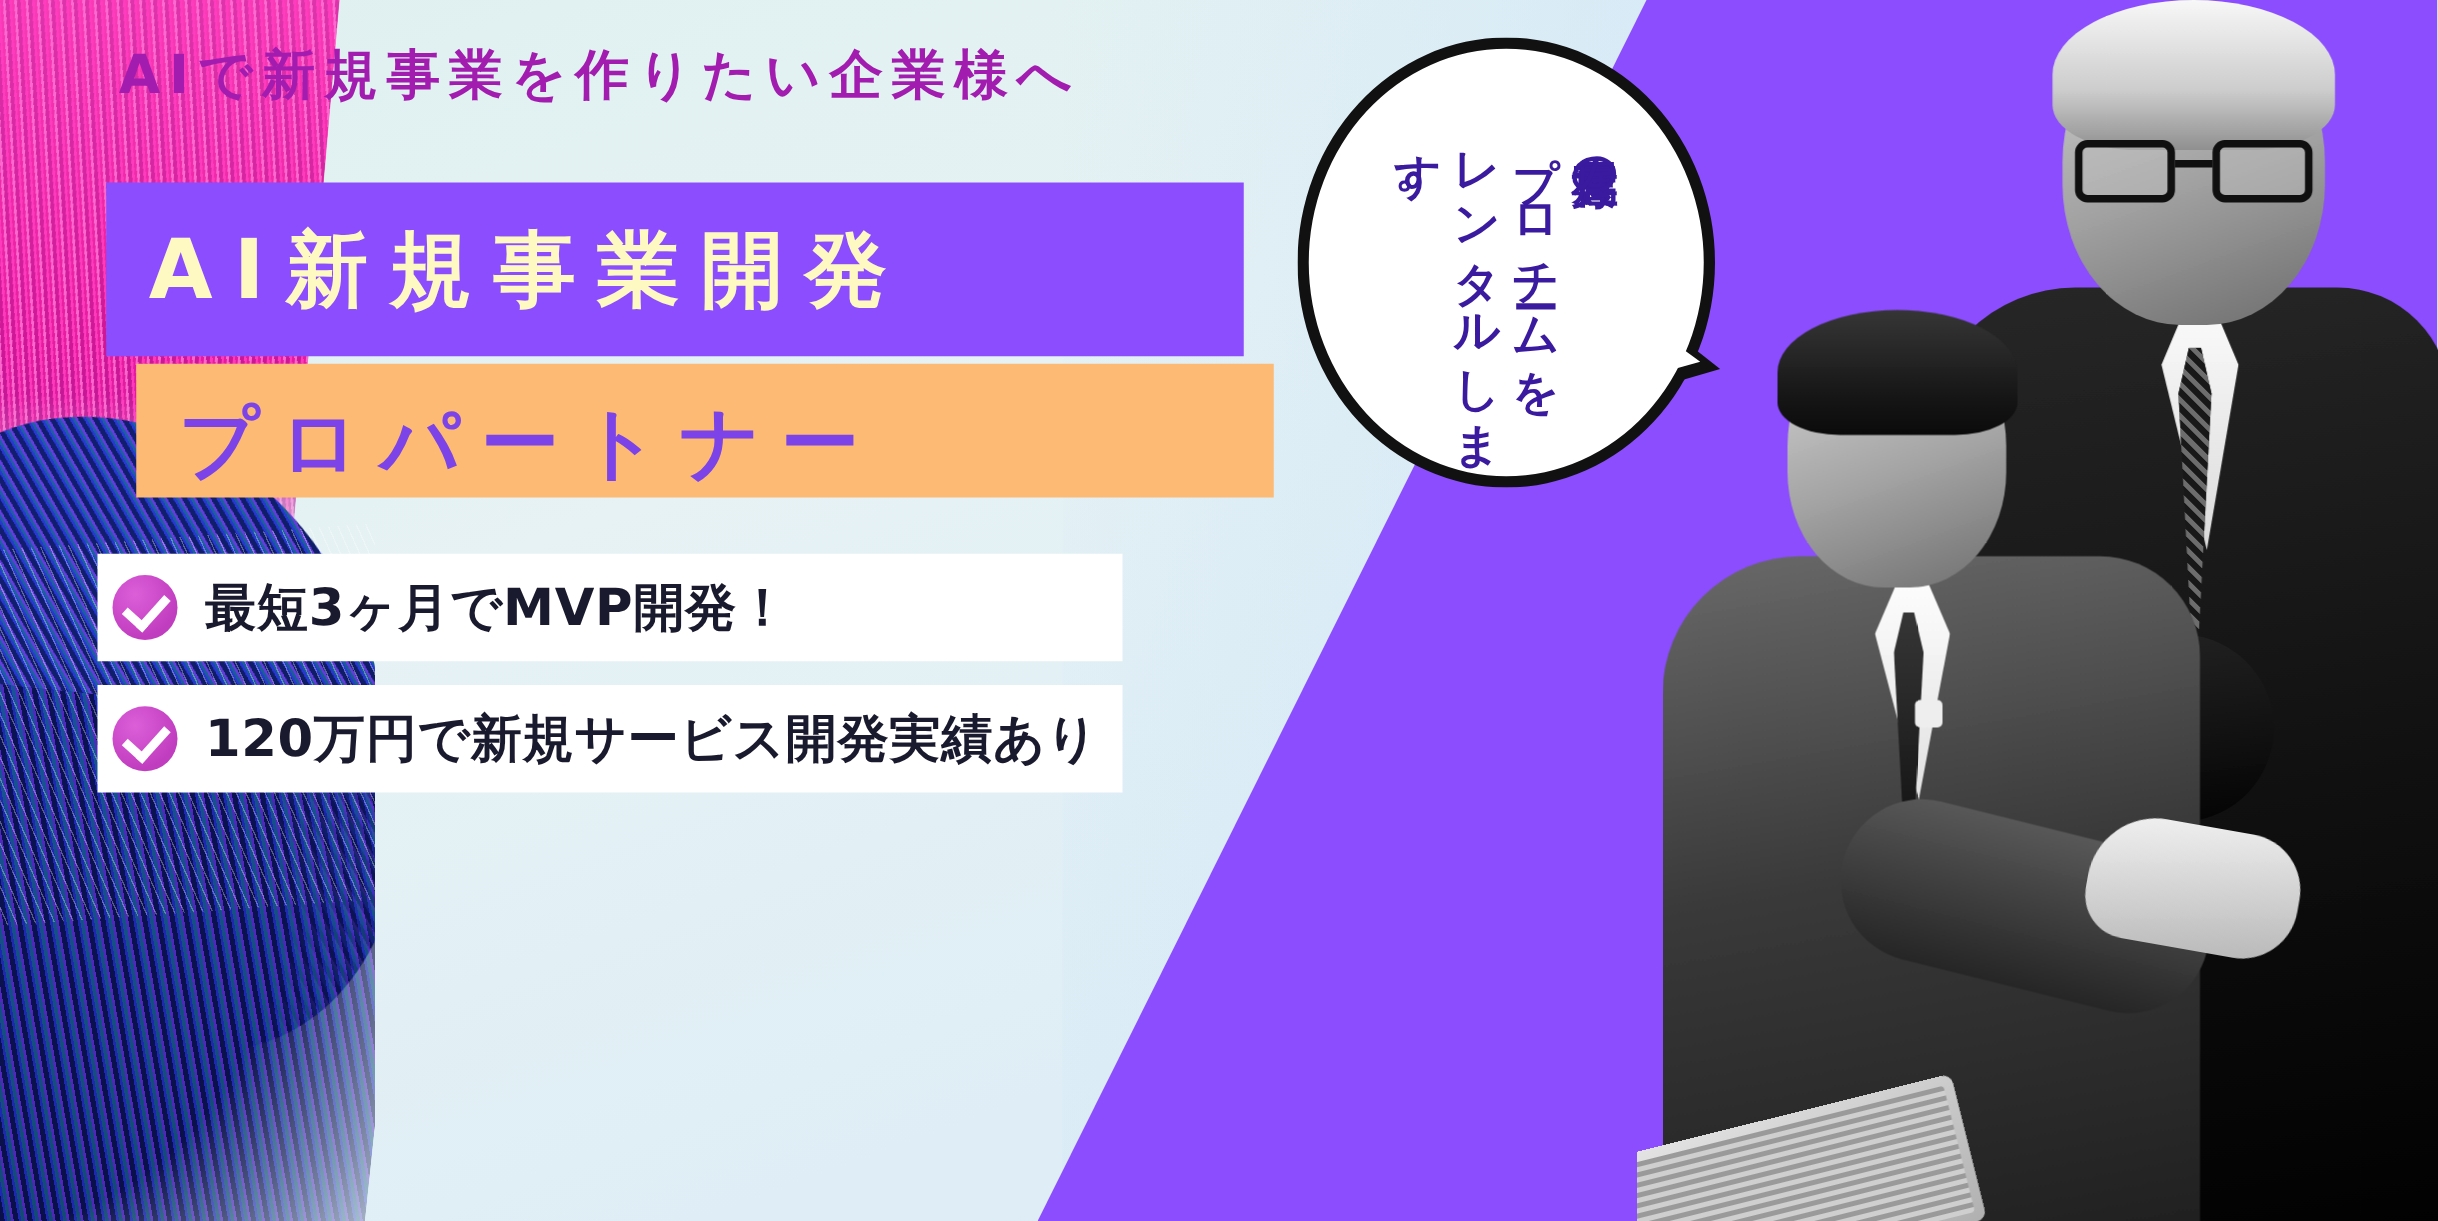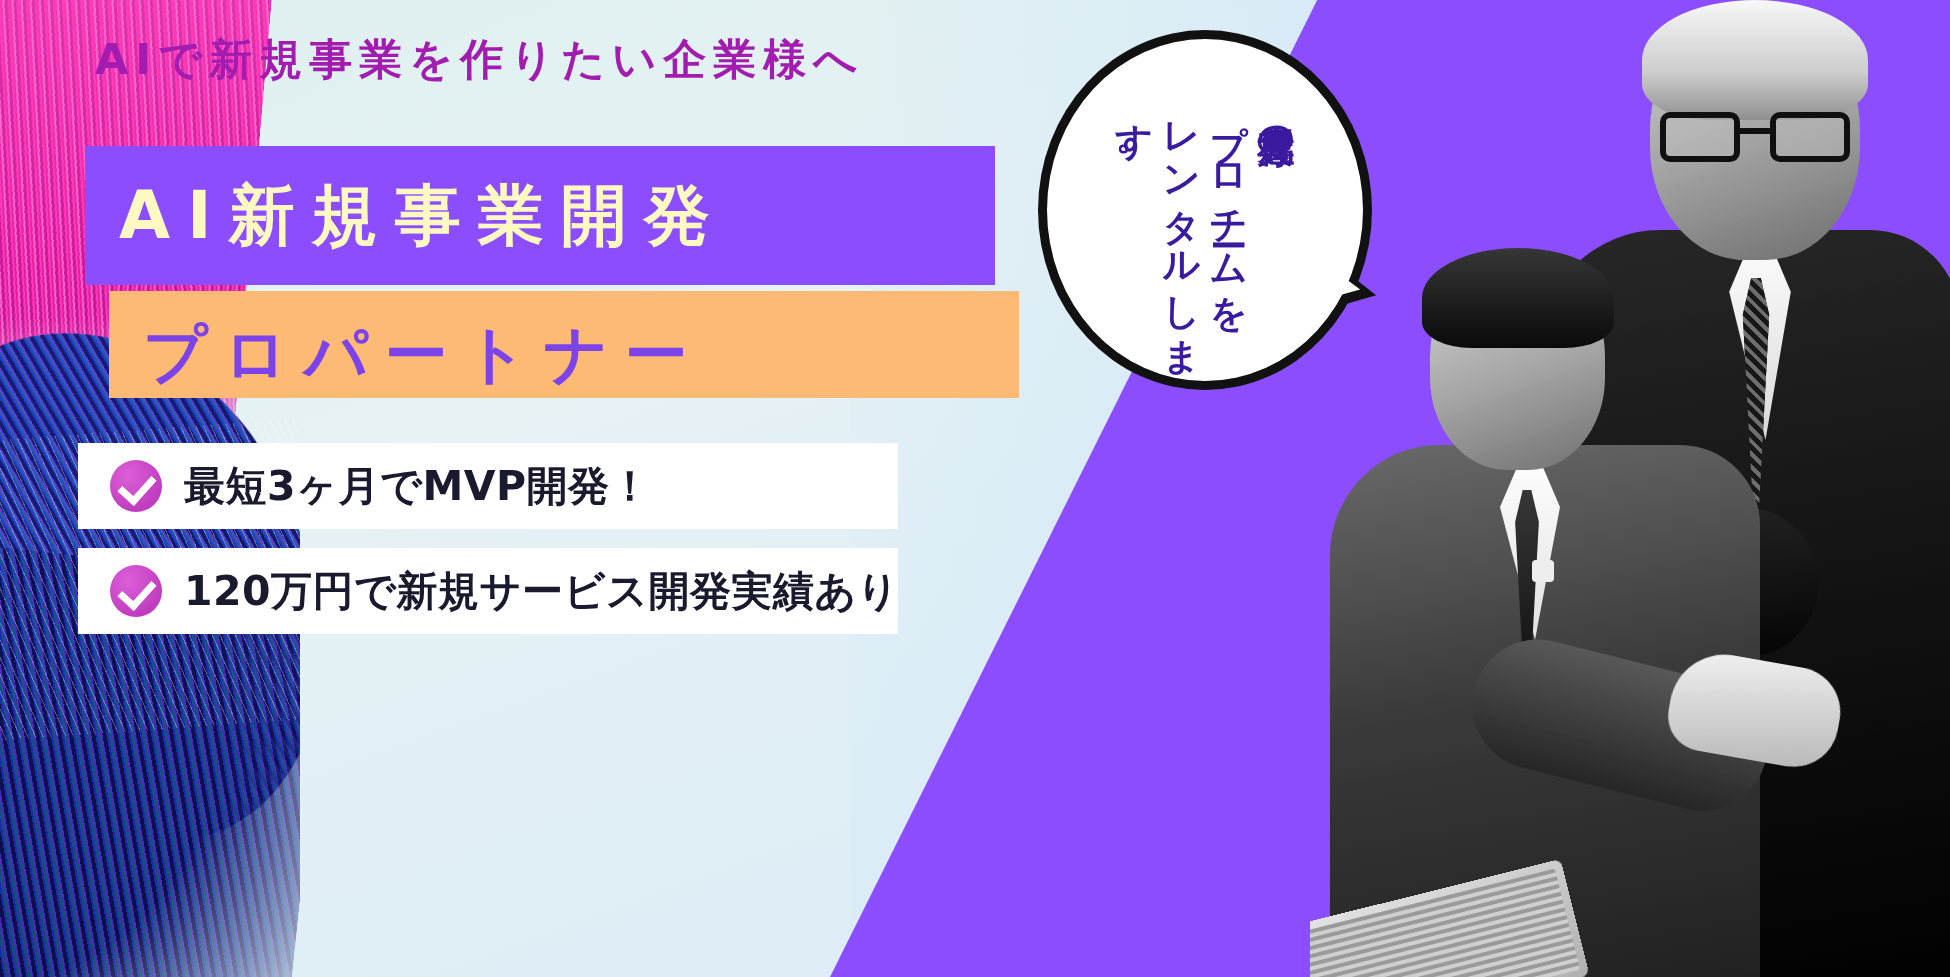--- a/index.html
+++ b/index.html
@@ -327,21 +327,21 @@
     position:absolute; left:78px; top:443px;
     width:820px;
     z-index:4;
   }
   .feature{
     position:relative;
     width:820px; height:86px;
     background:#ffffff;
     display:flex; align-items:center;
     margin-bottom:19px;
-    padding-left:32px;
+    padding-left:12px;
   }
   .feature:nth-child(3){ width:840px;gap:32px; }
   .check{
     flex:0 0 auto;
     width:52px; height:52px;
     border-radius:50%;
     background:radial-gradient(circle at 35% 30%,#dc5fd8,#c13dc0 70%);
     position:relative;
     margin-right:22px;
   }

